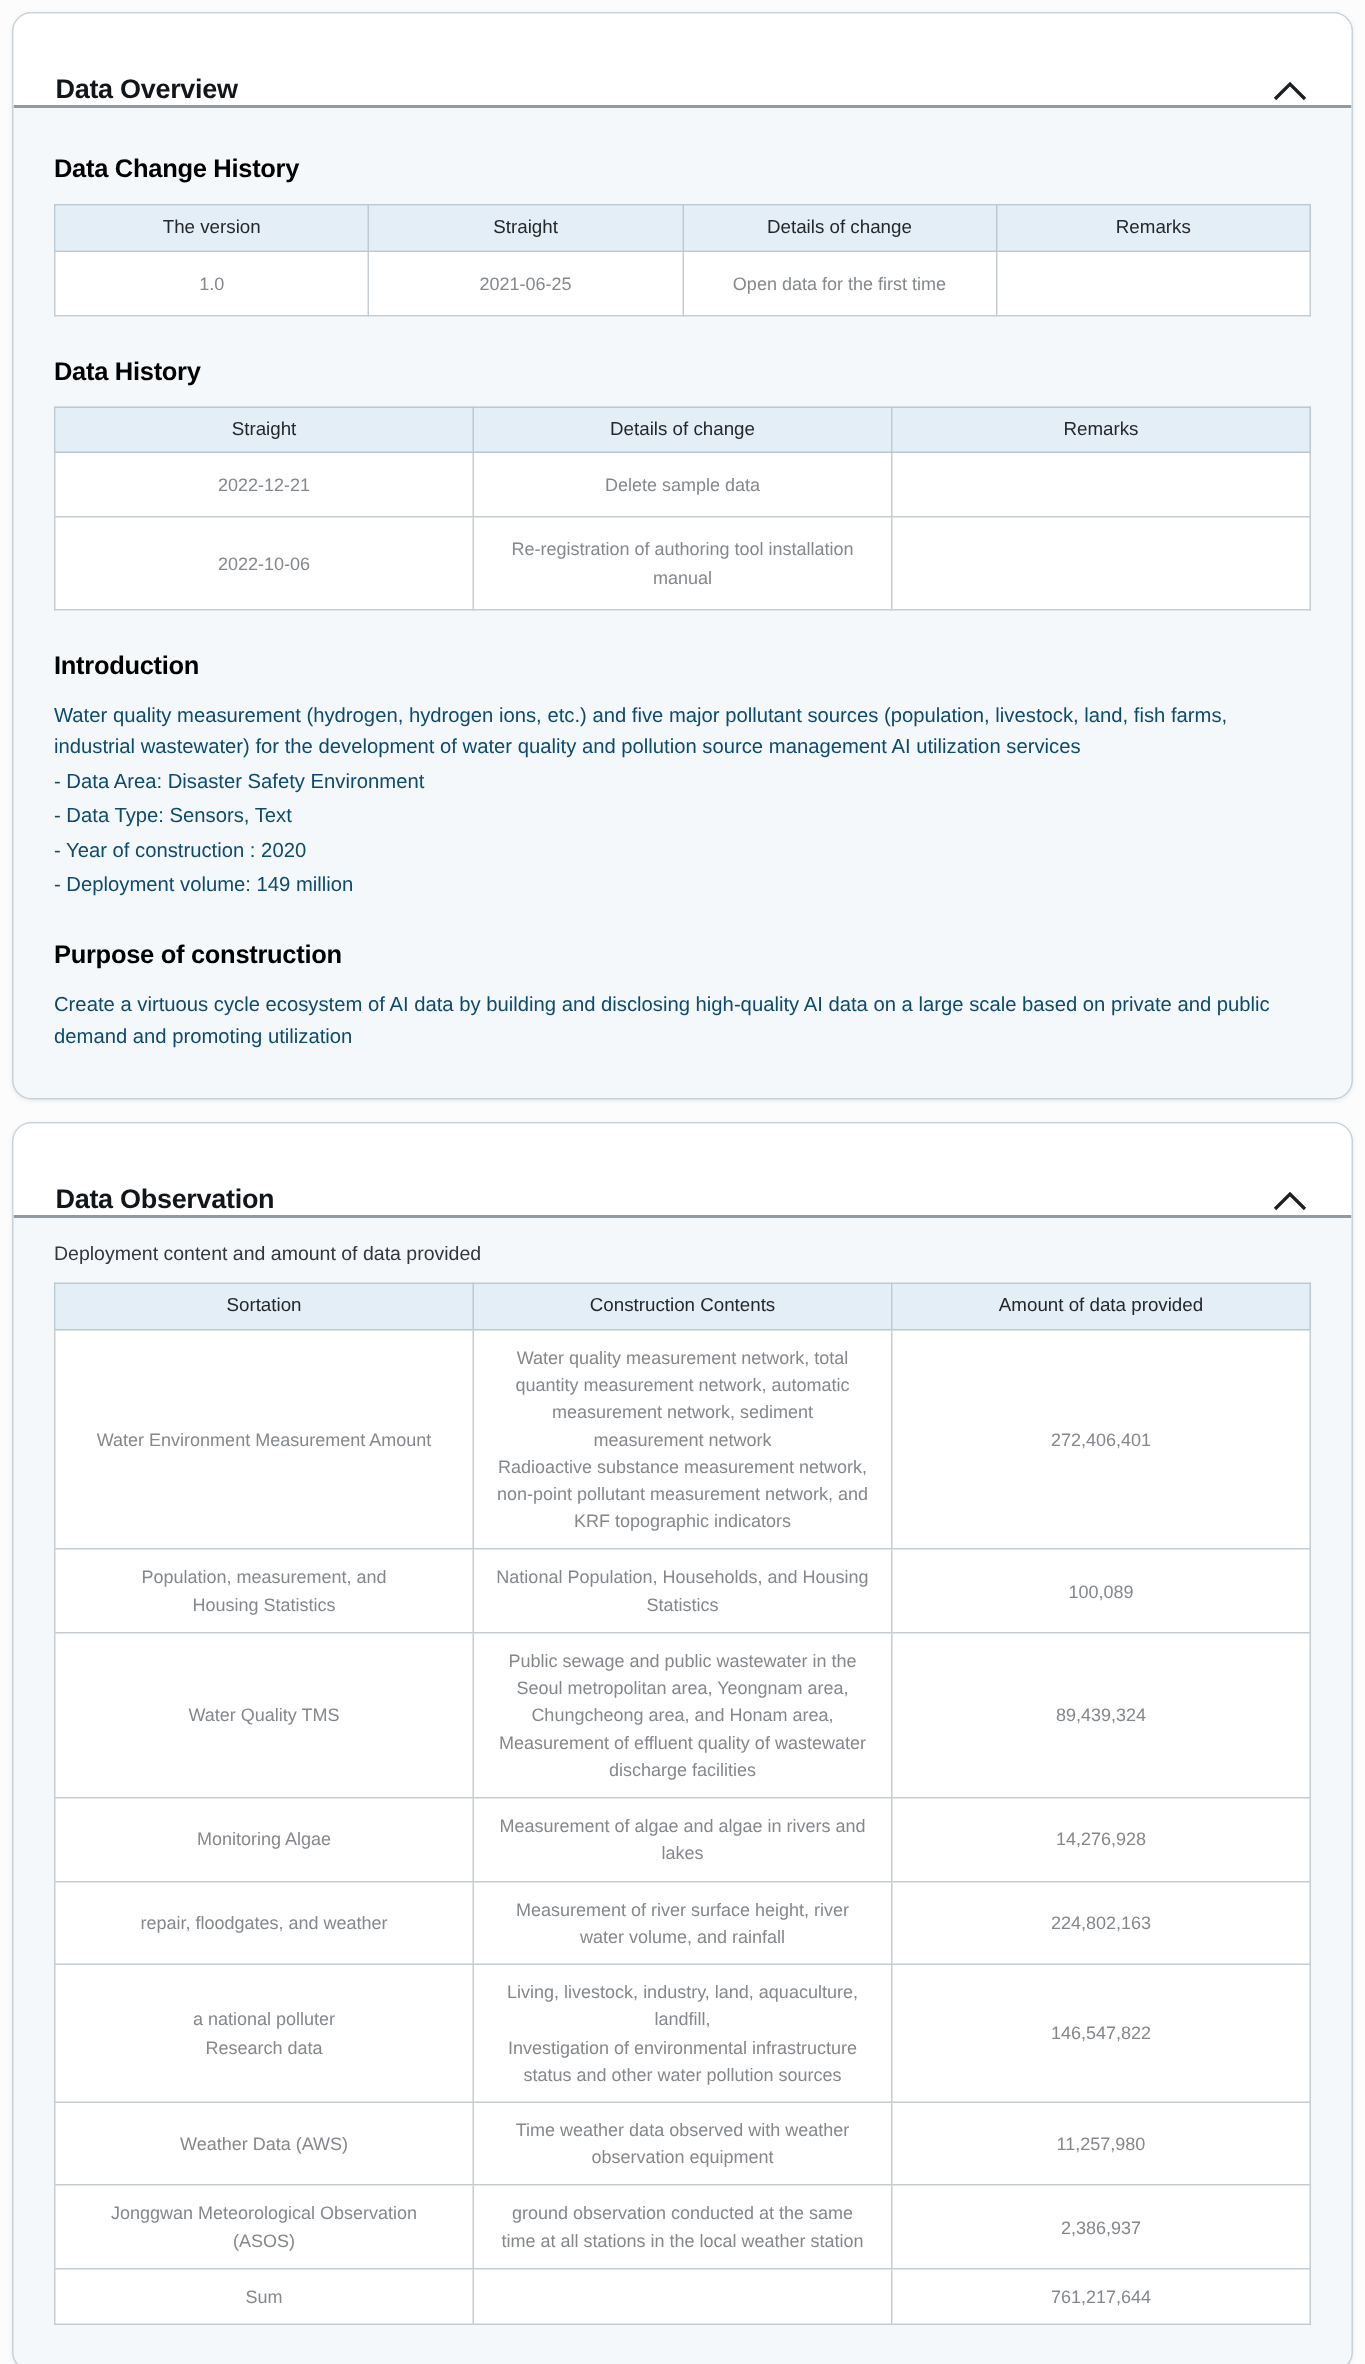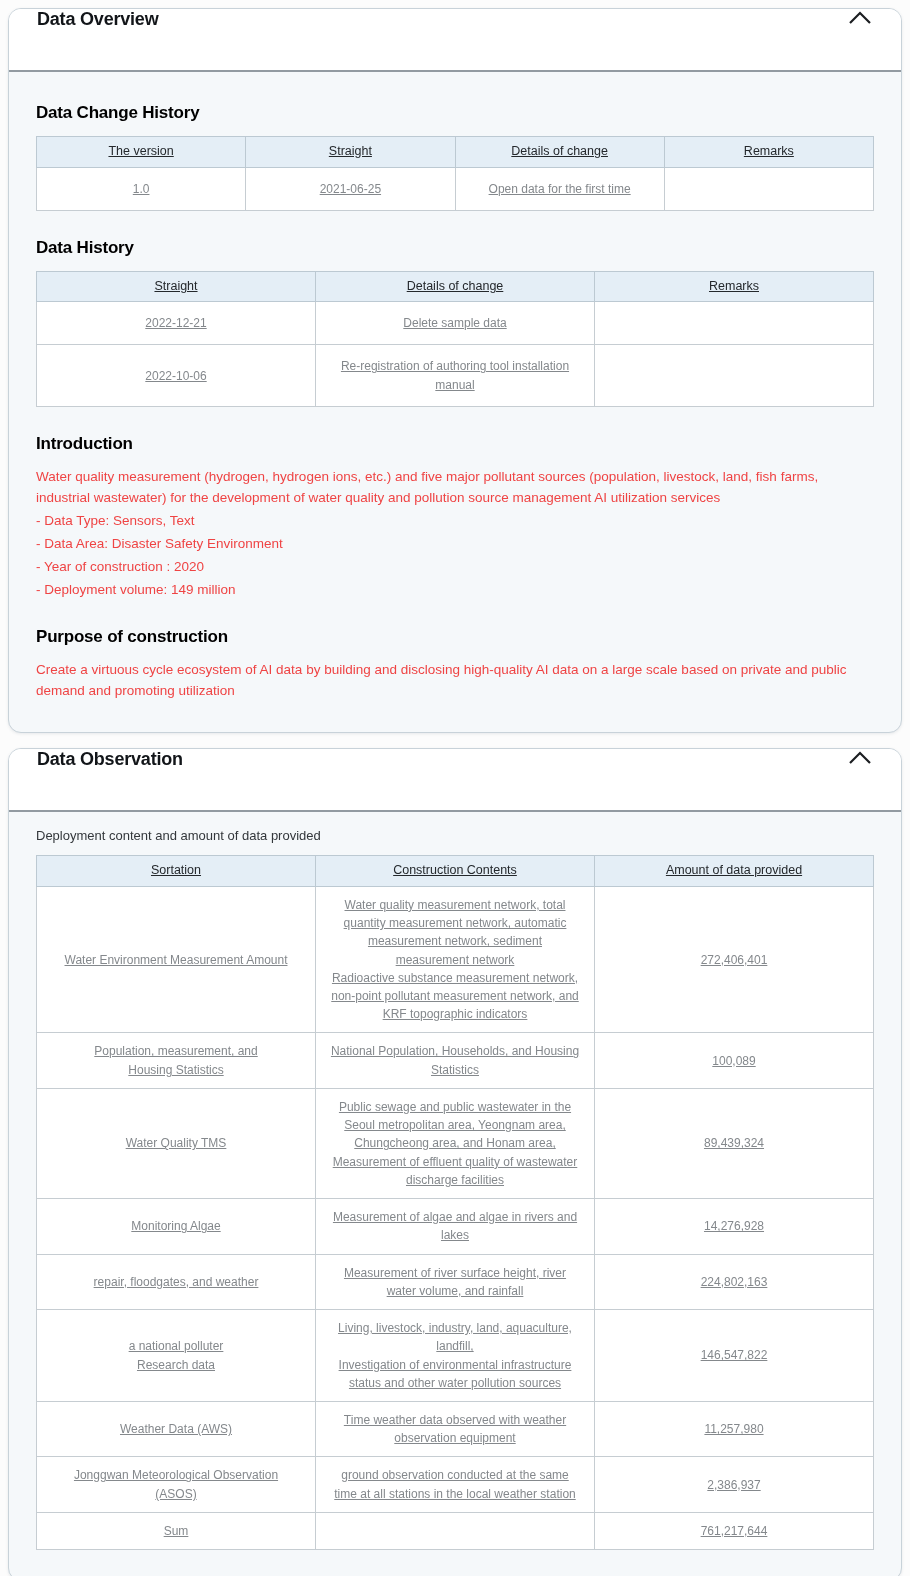--- a/index.html
+++ b/index.html
@@ -16,21 +16,21 @@
     border: 1px solid #c8d2d9;
     border-radius: 13px;
     background: #f5f8fa;
     overflow: hidden;
     box-shadow: 0 1px 3px rgba(80,100,115,0.12);
   }
   .card-header {
     height: 63px;
     background: #ffffff;
     display: flex;
-    align-items: flex-start;
+    align-items: flex-end;
     justify-content: space-between;
     padding: 0 28px;
     border-bottom: 2px solid #929aa1;
     cursor: pointer;
   }
   .card-title {
     font-size: 18px;
     font-weight: 700;
     color: #121519;
     letter-spacing: -0.2px;
@@ -69,25 +69,25 @@
     font-size: 12px;
     font-weight: 400;
     color: #84888c;
     text-align: center;
     vertical-align: middle;
     padding: 12px 12px;
     line-height: 1.52;
   }
   .table-sm td { padding: 12px 10px; }
   .table-stats td { padding: 9px 14px; }
-  .cell-line { min-height: 0; text-decoration: underline; }
+  .cell-line { min-height: 0; }
 
   .body-text {
     font-size: 13.5px;
-    color: #ef4444;
+    color: #0c4a6e;
     line-height: 1.55;
     margin: 0;
   }
   .text-line { margin: 0 0 2px 0; }
 
   .stats-subtitle {
     font-size: 13px;
     font-weight: 400;
     color: #33373b;
     margin: 12px 0 12px 0;
@@ -178,22 +178,22 @@
             <td>
               <div class="cell-line"></div>
             </td>
           </tr>
         </tbody>
       </table>
 
     <h3 class="section-heading">Introduction</h3>
     <div class="body-text">
         <div class="text-line">Water quality measurement (hydrogen, hydrogen ions, etc.) and five major pollutant sources (population, livestock, land, fish farms, industrial wastewater) for the development of water quality and pollution source management AI utilization services</div>
+        <div class="text-line">- Data Area: Disaster Safety Environment</div>
         <div class="text-line">- Data Type: Sensors, Text</div>
-        <div class="text-line">- Data Area: Disaster Safety Environment</div>
         <div class="text-line">- Year of construction : 2020</div>
         <div class="text-line">- Deployment volume: 149 million</div>
       </div>
 
     <h3 class="section-heading">Purpose of construction</h3>
     <p class="body-text">Create a virtuous cycle ecosystem of AI data by building and disclosing high-quality AI data on a large scale based on private and public demand and promoting utilization</p>
 
   </div>
 </section>
 

